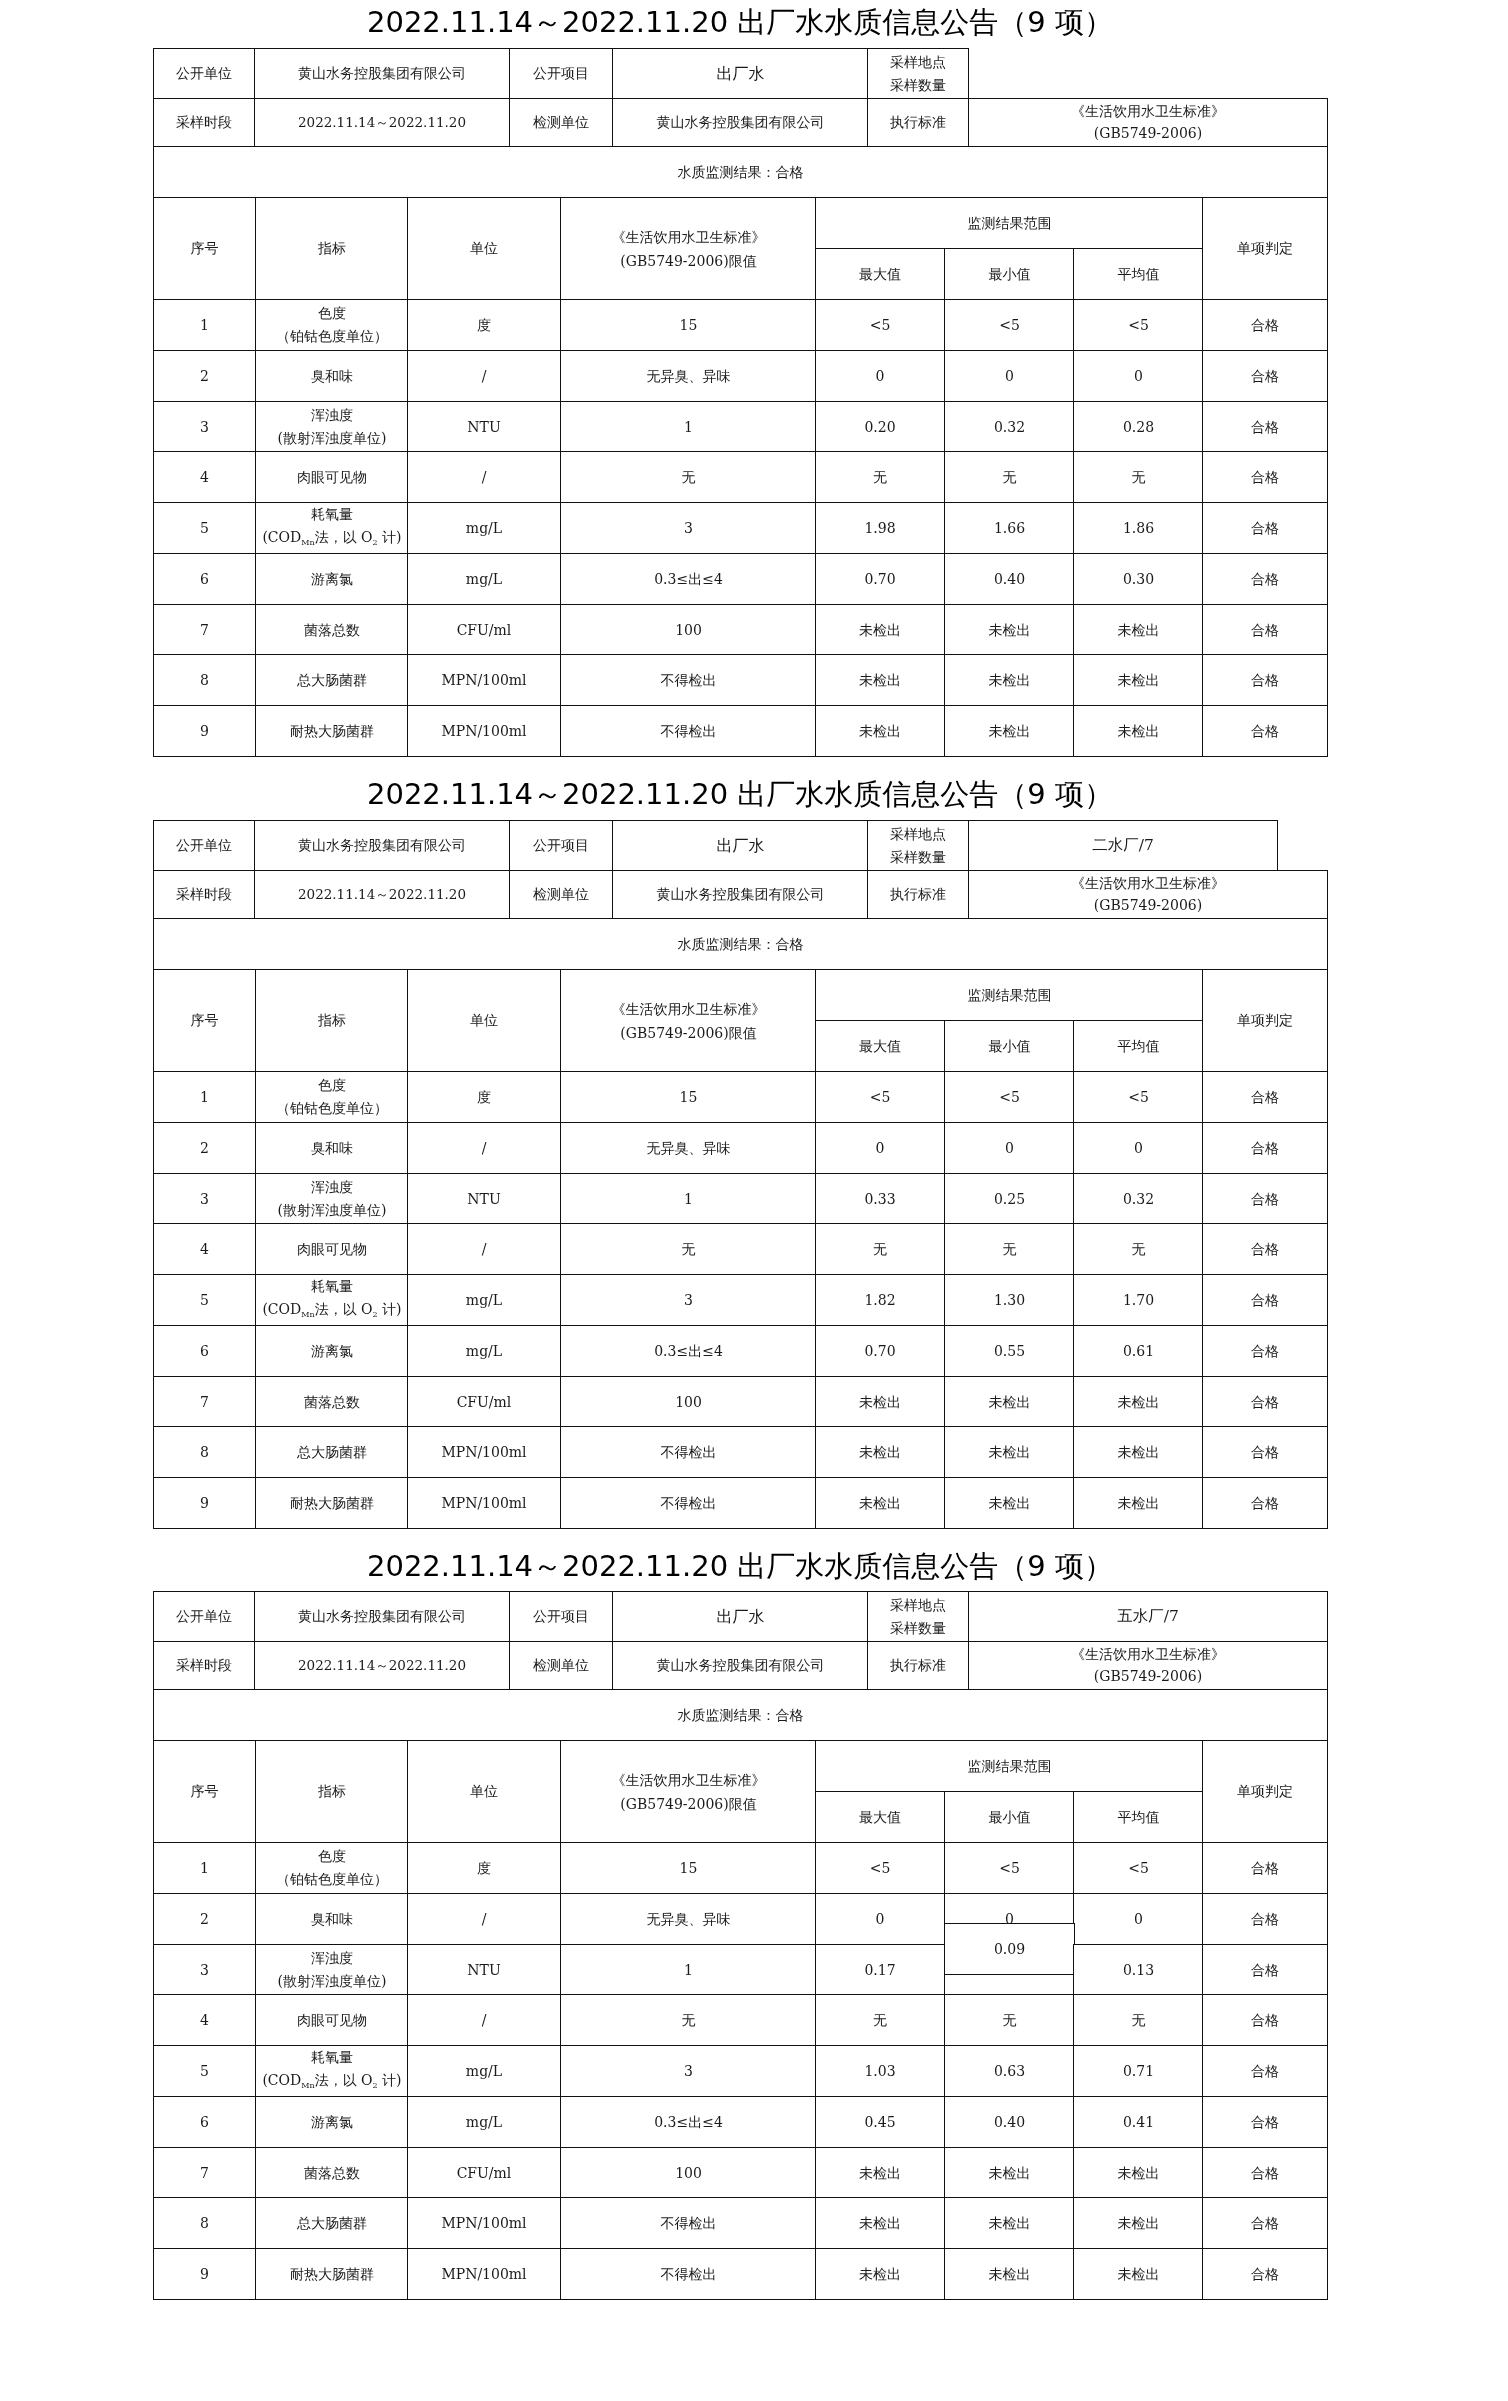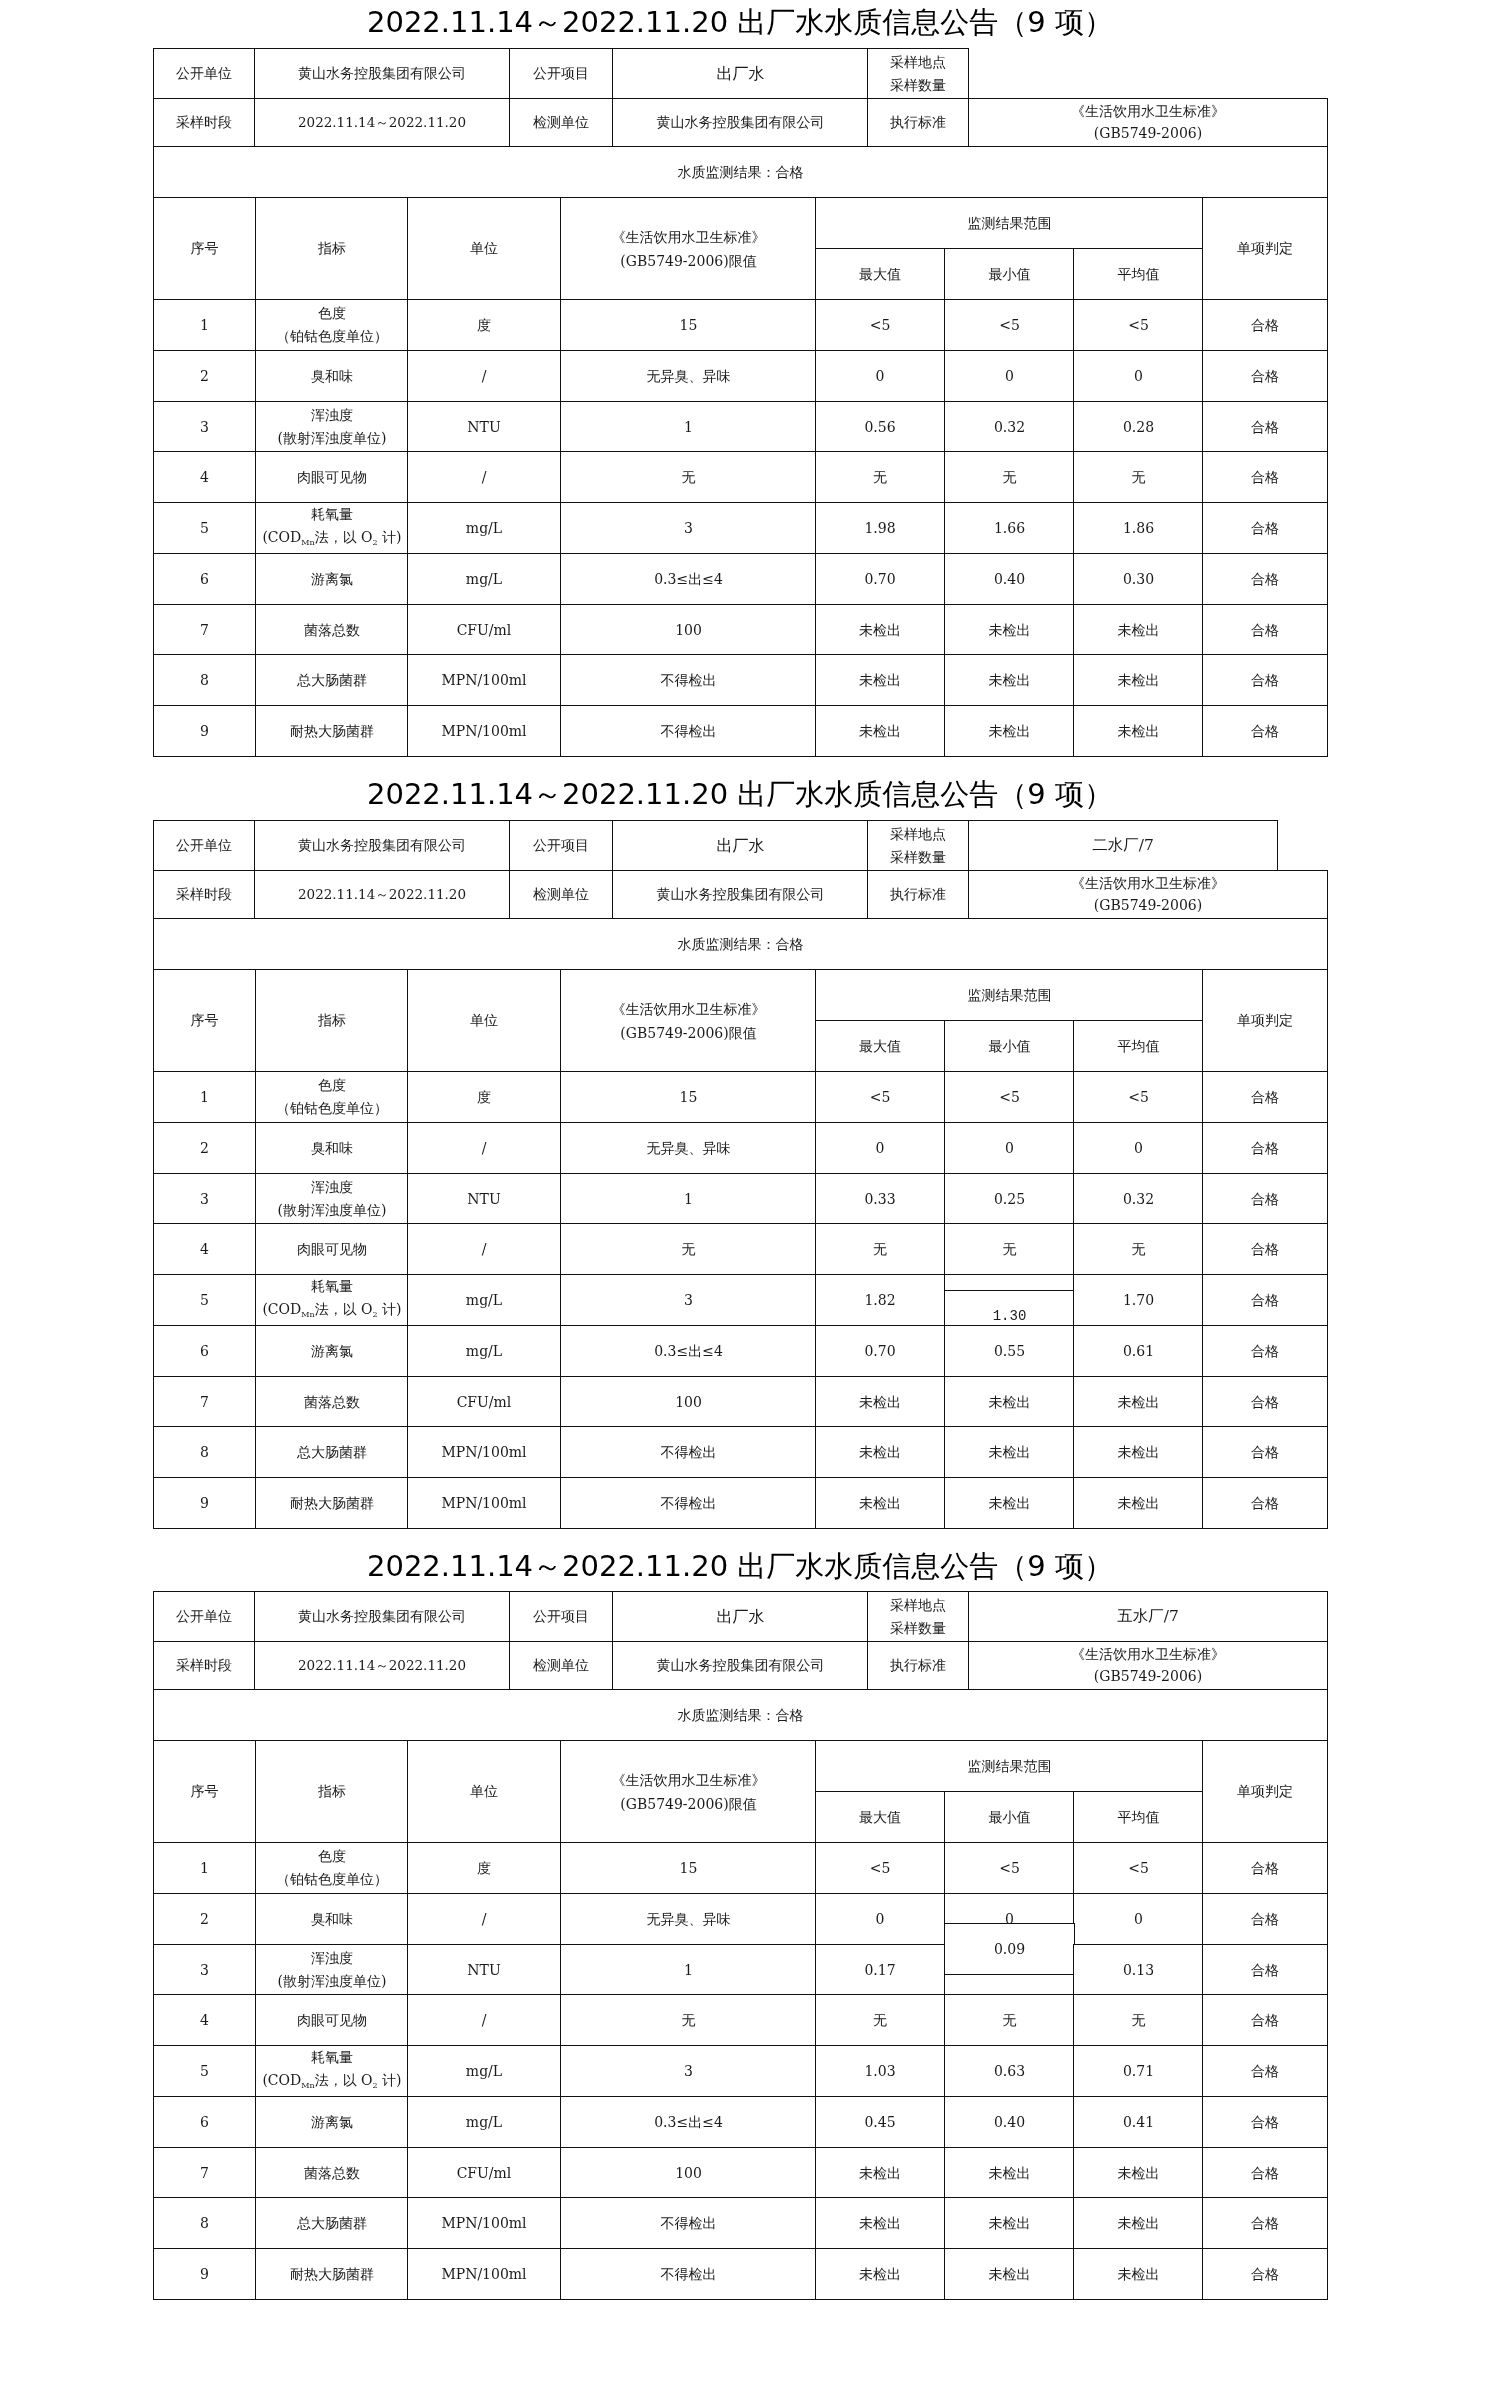--- a/index.html
+++ b/index.html
@@ -161,21 +161,21 @@
               <span>(散射浑浊度单位)</span>
             </div>
           </div>
           <div class="cell" style="left: 254px; top: 353px; width: 154px; height: 52px;">
             <span>NTU</span>
           </div>
           <div class="cell" style="left: 407px; top: 353px; width: 257px; height: 52px;">
             <span>1</span>
           </div>
           <div class="cell" style="left: 662px; top: 353px; width: 130px; height: 52px;">
-            <span>0.56</span>
+            <span>0.20</span>
           </div>
           <div class="cell" style="left: 791px; top: 353px; width: 131px; height: 52px;">
             <span>0.32</span>
           </div>
           <div class="cell" style="left: 920px; top: 353px; width: 131px; height: 52px;">
             <span>0.28</span>
           </div>
           <div class="cell thin" style="left: 1049px; top: 353px; width: 126px; height: 52px;">
             <span>合格</span>
           </div>
@@ -541,21 +541,21 @@
           </div>
           <div class="cell" style="left: 254px; top: 454px; width: 154px; height: 53px;">
             <span>mg/L</span>
           </div>
           <div class="cell" style="left: 407px; top: 454px; width: 257px; height: 53px;">
             <span>3</span>
           </div>
           <div class="cell" style="left: 662px; top: 454px; width: 130px; height: 53px;">
             <span>1.82</span>
           </div>
-          <div class="cell" style="left: 791px; top: 470px; width: 131px; height: 53px; font-family: Liberation Mono, monospace;">
+          <div class="cell" style="left: 791px; top: 454px; width: 131px; height: 53px;">
             <span>1.30</span>
           </div>
           <div class="cell" style="left: 920px; top: 454px; width: 131px; height: 53px;">
             <span>1.70</span>
           </div>
           <div class="cell thin" style="left: 1049px; top: 454px; width: 126px; height: 53px;">
             <span>合格</span>
           </div>
         </div>
         <div>

